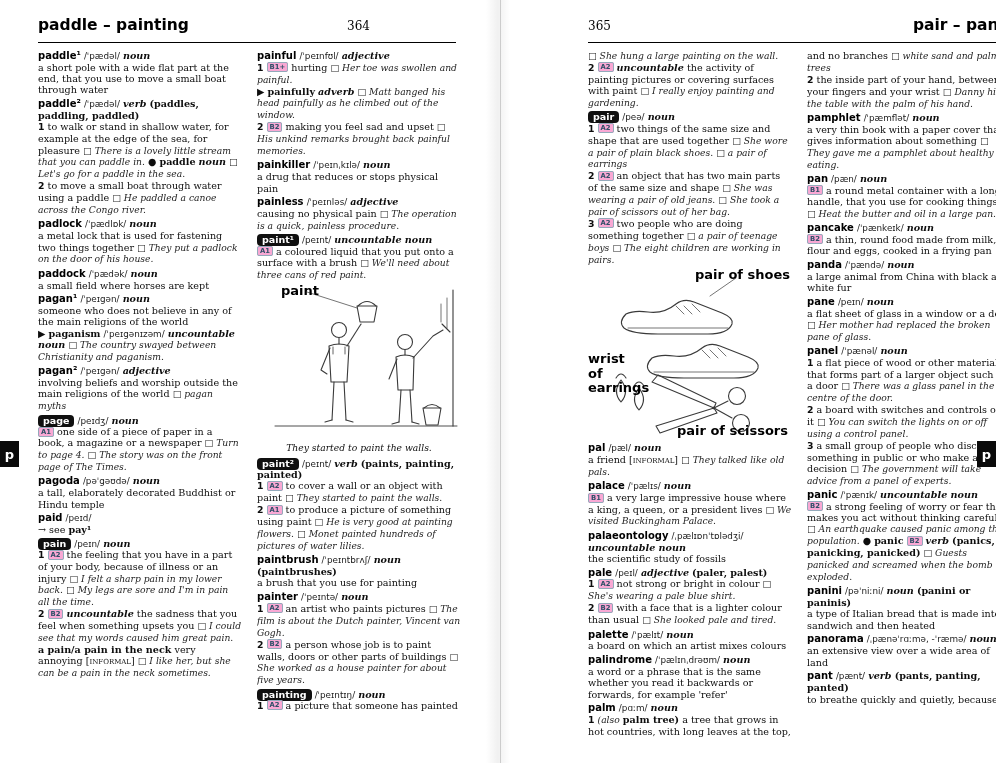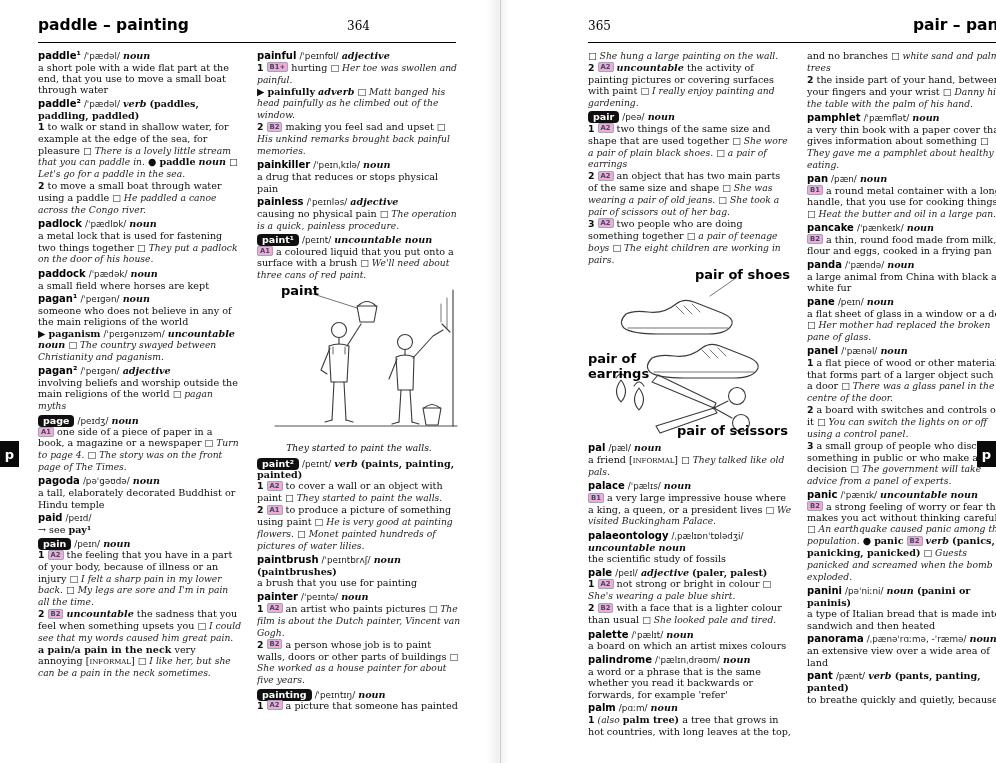--- a/index.html
+++ b/index.html
@@ -137,21 +137,21 @@
     <div class="rule"></div>
 
     <div class="col col-a">
       <div>
           <div class="entry"><span class="r-i">□ She hung a large painting on the wall.</span><br><span class="r-n">2</span> <span class="r-bd">A2</span> <span class="r-bi">uncountable</span> <span class="r-t">the activity of painting pictures or covering surfaces with paint</span> <span class="r-i">□ I really enjoy painting and gardening.</span></div>
           <div class="entry"><span class="r-kw">pair</span> <span class="r-pr">/peə/</span> <span class="r-pos">noun</span><br><span class="r-n">1</span> <span class="r-bd">A2</span> <span class="r-t">two things of the same size and shape that are used together</span> <span class="r-i">□ She wore a pair of plain black shoes.</span> <span class="r-i">□ a pair of earrings</span><br><span class="r-n">2</span> <span class="r-bd">A2</span> <span class="r-t">an object that has two main parts of the same size and shape</span> <span class="r-i">□ She was wearing a pair of old jeans.</span> <span class="r-i">□ She took a pair of scissors out of her bag.</span><br><span class="r-n">3</span> <span class="r-bd">A2</span> <span class="r-t">two people who are doing something together</span> <span class="r-i">□ a pair of teenage boys</span> <span class="r-i">□ The eight children are working in pairs.</span></div>
         </div>
 
       <figure class="illus">
         <span class="illus-label lbl-shoes">pair of shoes</span>
-        <span class="illus-label lbl-earrings">pair of earrings</span>
+        <span class="illus-label lbl-earrings">wrist of earrings</span>
         <span class="illus-label lbl-scissors">pair of scissors</span>
         <svg width="204" height="170" viewBox="0 0 204 170">
           <g fill="none" stroke="#3a3a3a" stroke-width="1.1" stroke-linecap="round" stroke-linejoin="round">
             <path d="M148,10 L122,28" stroke-width="0.7"></path>
             <path d="M38,46 Q30,54 36,60 Q44,66 70,66 L120,66 Q140,66 144,56 Q146,50 134,45 L106,34 Q96,30 88,36 Q76,46 60,44 Q46,42 38,46 Z"></path>
             <path d="M40,60 L140,60" stroke-width="0.7"></path>
             <path d="M88,38 L96,46 M96,38 L104,46 M104,36 L112,44" stroke-width="0.7"></path>
             <path d="M64,90 Q56,98 62,104 Q70,110 96,110 L146,110 Q166,110 170,100 Q172,94 160,89 L132,78 Q122,74 114,80 Q102,90 86,88 Q72,86 64,90 Z"></path>
             <path d="M66,104 L166,104" stroke-width="0.7"></path>
             <path d="M114,82 L122,90 M122,82 L130,90 M130,80 L138,88" stroke-width="0.7"></path>

